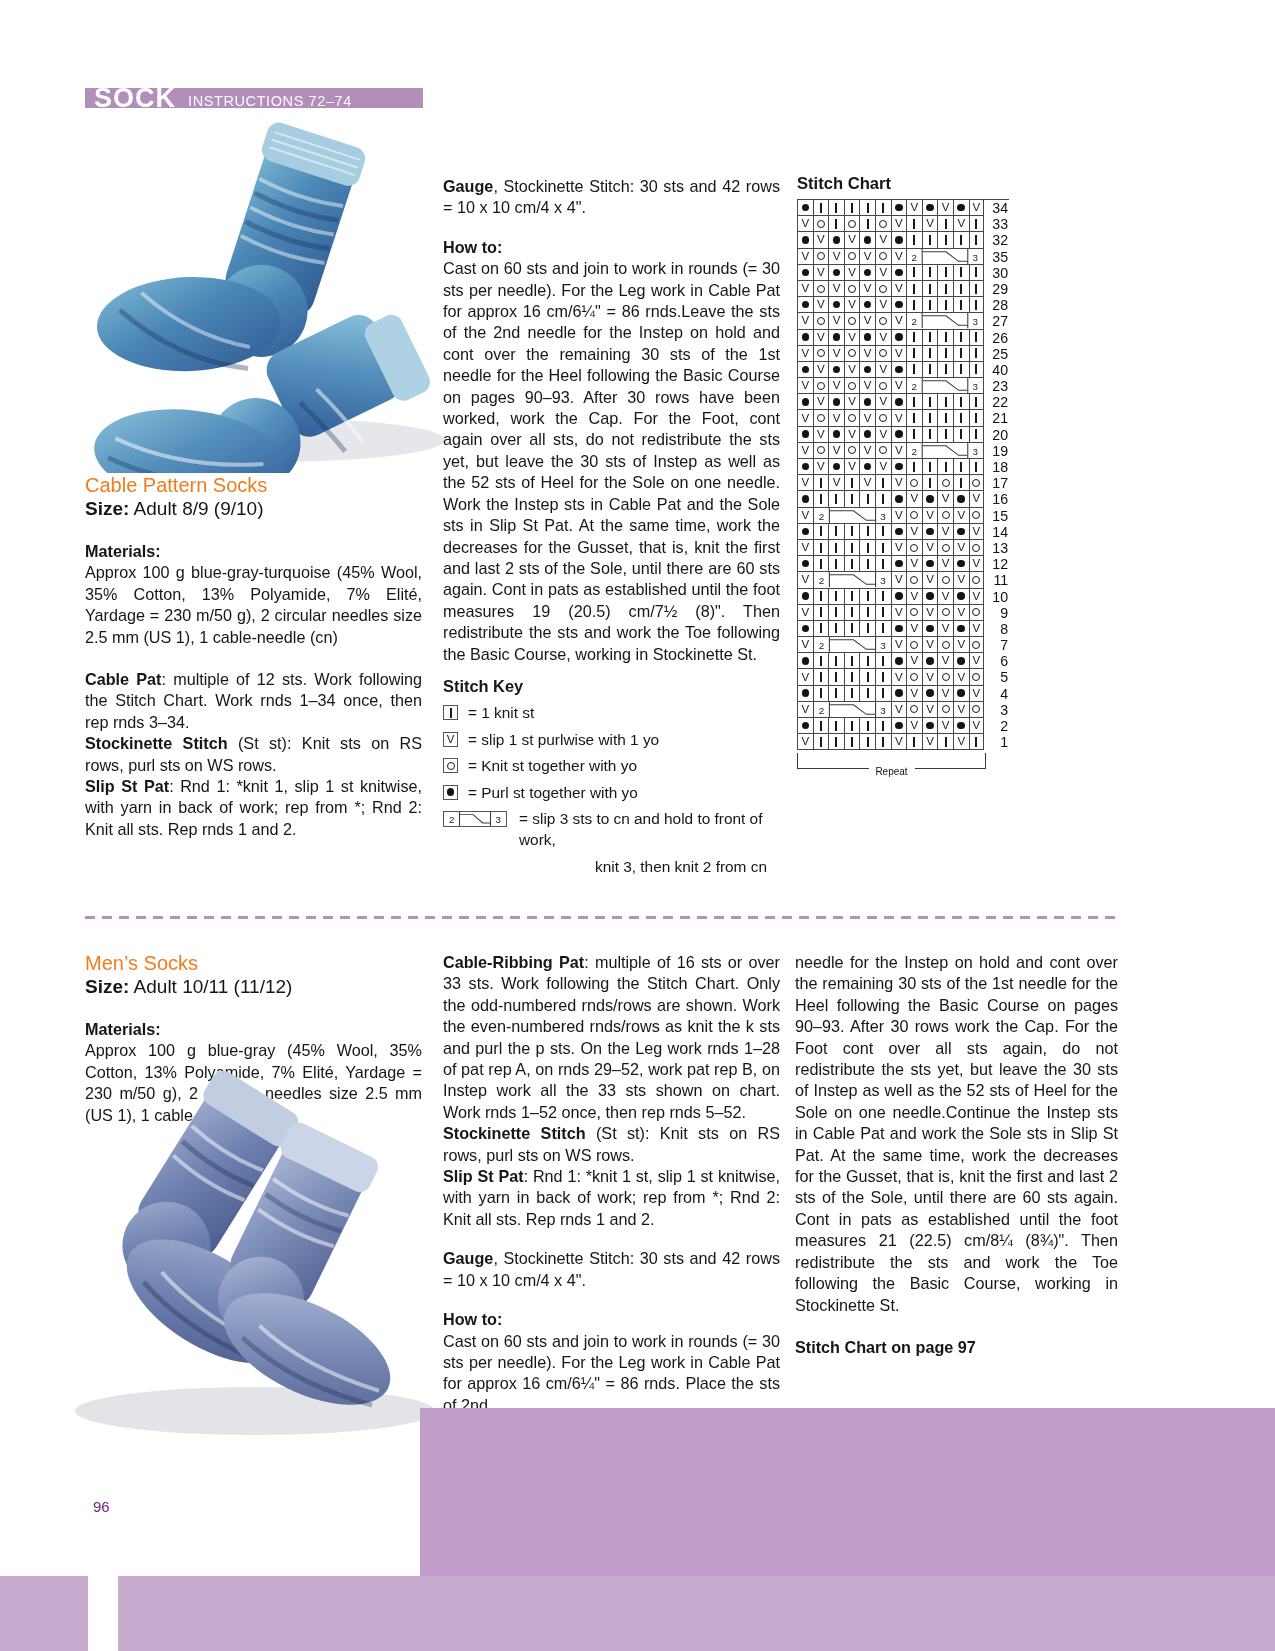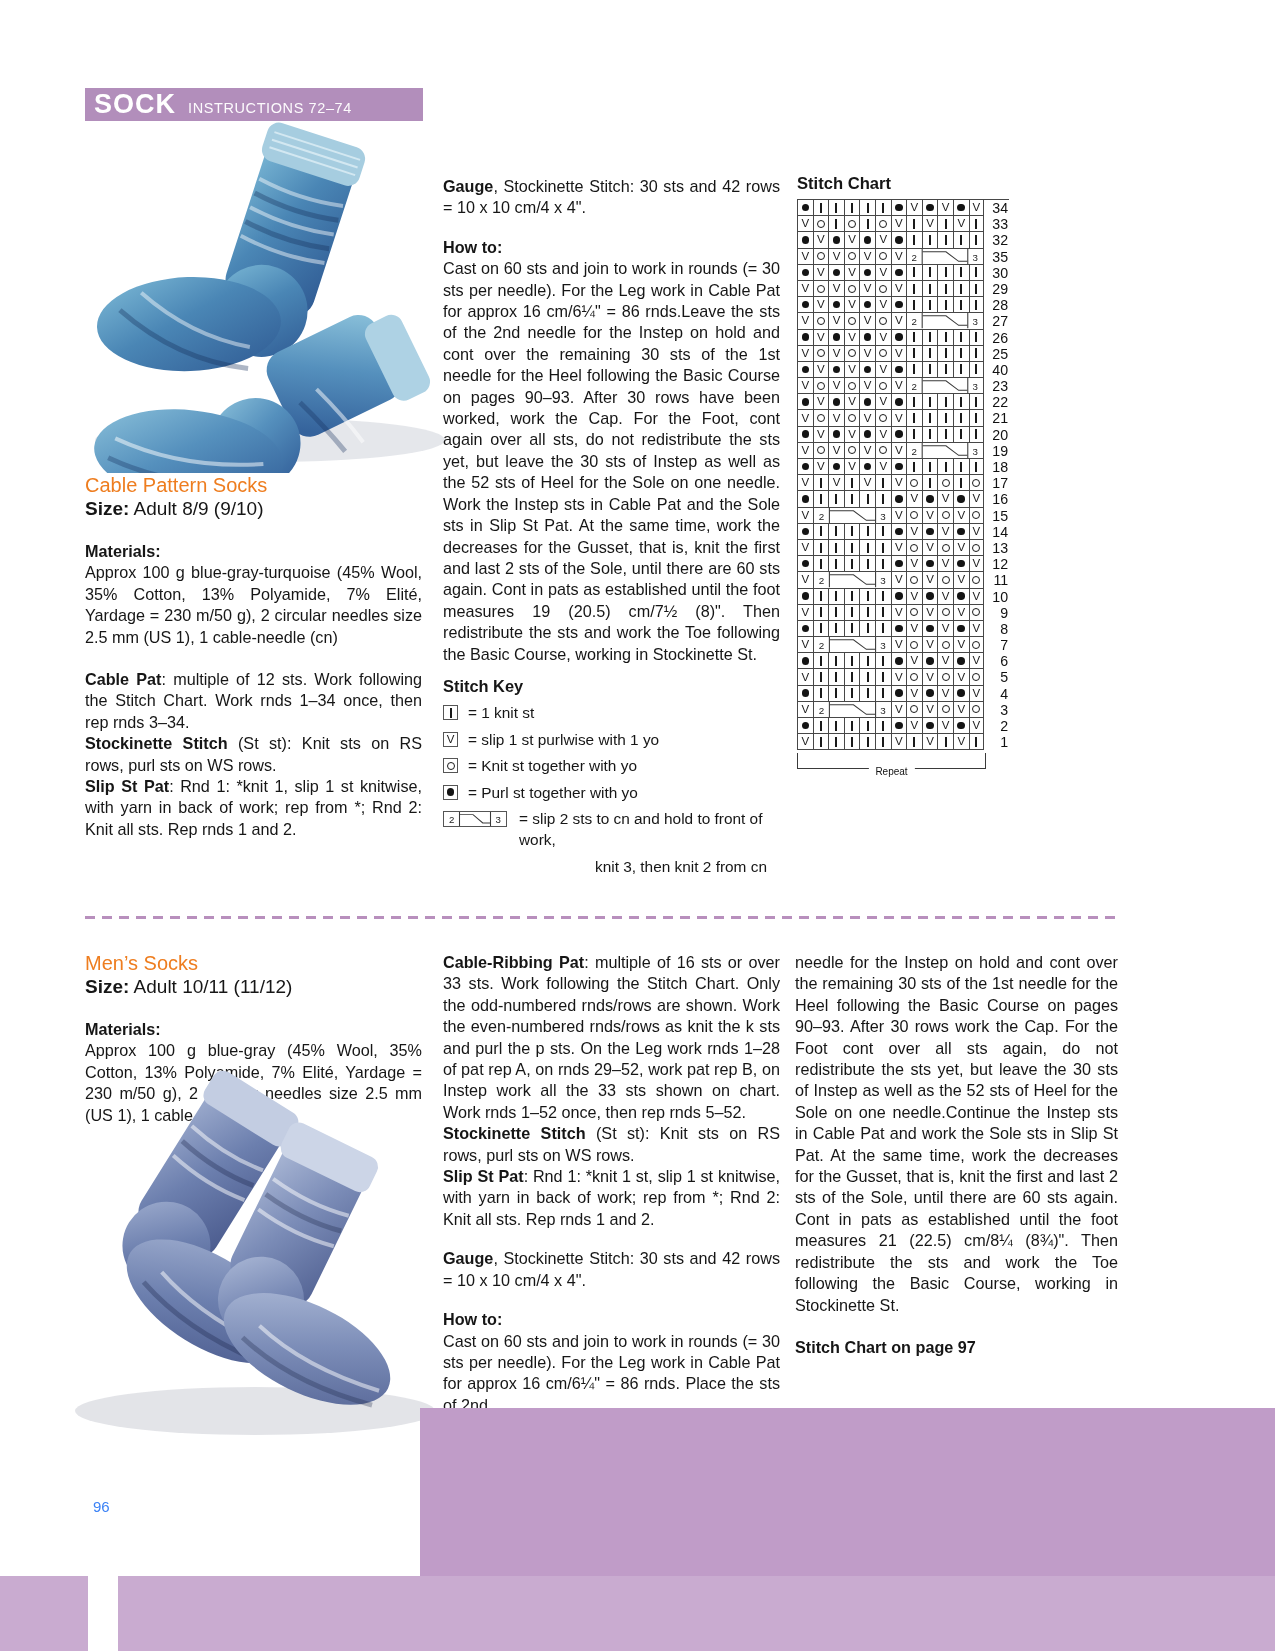--- a/index.html
+++ b/index.html
@@ -3,21 +3,21 @@
 <meta charset="utf-8">
 <style>
   html,body{margin:0;padding:0;background:#e8e8e8;}
   .page{
     position:relative;width:1275px;height:1651px;margin:0 auto;
     background:#ffffff;overflow:hidden;
     font-family:"Liberation Sans", sans-serif;color:#161616;
   }
   
   .banner{
-    position:absolute;left:85px;top:88px;width:338px;height:33px;
+    position:absolute;left:85px;top:88px;width:338px;height:20px;
     background:#b28ebb;display:flex;align-items:center;padding-left:9px;box-sizing:border-box;text-align:center;
   }
   .banner .t1{color:#fff;font-weight:bold;font-size:27px;letter-spacing:1px;line-height:33px;}
   .banner .t2{color:#fdfbfd;font-size:14.5px;letter-spacing:.6px;margin-left:12px;margin-top:6px;}
   
   .col{position:absolute;text-align:justify;font-size:16.2px;line-height:21.4px;}
   .col p{margin:0;}
   .h-orange{color:#ee7d1f;font-weight:normal;font-size:20px;line-height:23px;}
   .size-line{font-size:19px;line-height:23px;}
   .size-line b{font-weight:bold;}
@@ -63,21 +63,21 @@
   }
   
   .dashline{
     position:absolute;left:85px;top:916px;width:1033px;height:3px;
     background:repeating-linear-gradient(90deg,#b88fbd 0 10px,transparent 10px 17px);
   }
   
   .footer-main{position:absolute;left:420px;top:1408px;width:855px;height:243px;background:#c09cc8;}
   .footer-strip{position:absolute;left:0;top:1576px;width:1275px;height:75px;background:#c9abd0;}
   .page-tab{position:absolute;left:88px;top:1524px;width:30px;height:127px;background:#fff;border-radius:10px 10px 0 0;}
-  .pagenum{position:absolute;left:93px;top:1498px;font-size:15px;color:#3b82f6;}
+  .pagenum{position:absolute;left:93px;top:1498px;font-size:15px;color:#701a75;}
   
   .photo{position:absolute;}
   .boldline{font-weight:bold;}
 </style>
 </head>
 <body>
 
 <div class="page">
 
   <div class="banner">
@@ -192,21 +192,21 @@
     <div class="keyrow cablerow">
       <span class="kcable">
         <svg class="cable-svg" viewBox="0 0 64 16" preserveAspectRatio="none">
           <line x1="16" y1="0" x2="16" y2="16"></line>
             <line x1="48" y1="0" x2="48" y2="16"></line>
           <path d="M16,3 L30,3 L40,12.5 L48,12.5"></path>
           <text x="8" y="12.5">2</text>
             <text x="56" y="13">3</text>
         </svg>
       </span>
-      <span>= slip 2 sts to cn and hold to front of work,</span>
+      <span>= slip 3 sts to cn and hold to front of work,</span>
     </div>
     <div class="ktext2">knit 3, then knit 2 from cn</div>
   </div>
 
   <div class="chartwrap">
     <div class="charttitle">Stitch Chart</div>
     <div class="chart-grid">
         <div class="ccell">
           <span class="sym-p"></span>
         </div>

